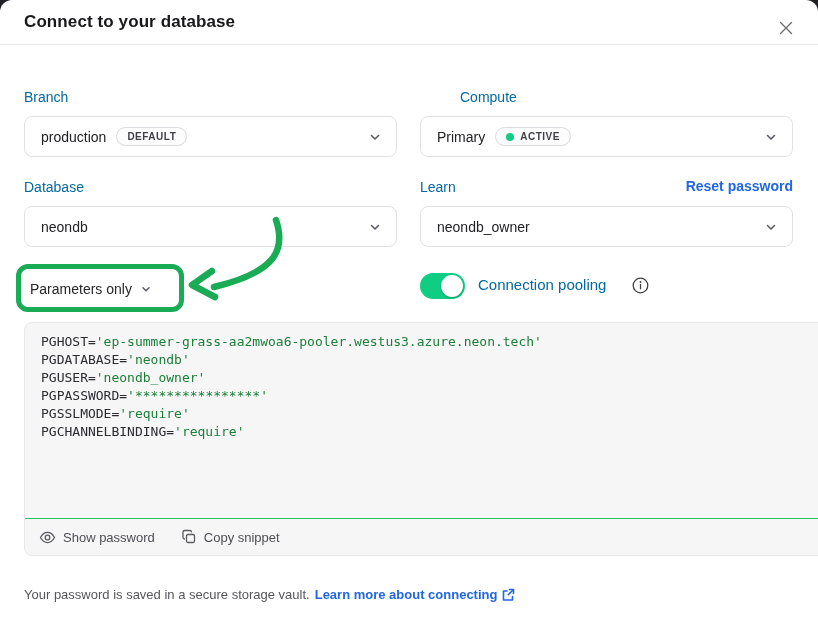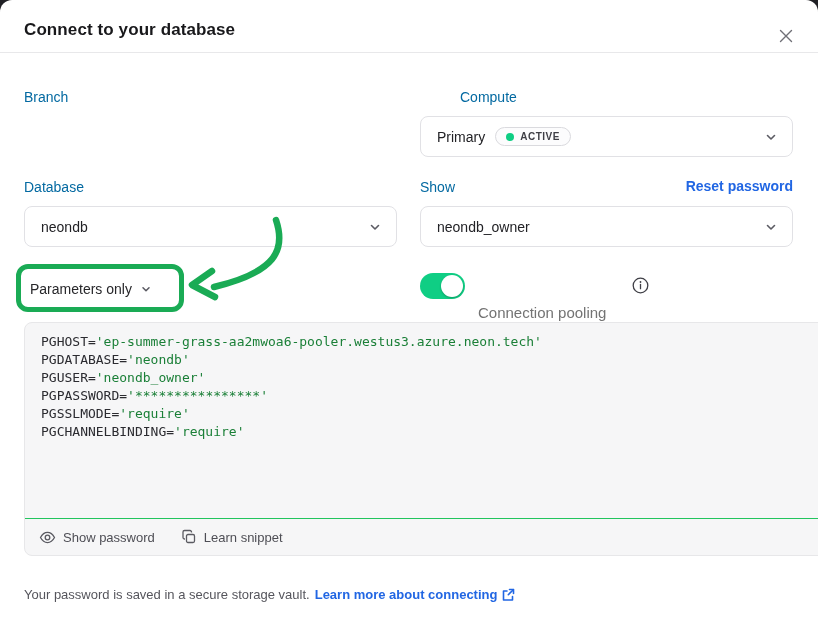--- a/index.html
+++ b/index.html
@@ -15,21 +15,20 @@
     background:#ffffff;
     border-radius:12px 12px 0 0;
     overflow:hidden;
   }
   
   .header {
     position:absolute; left:0; top:0; right:0; height:45px;
     border-bottom:1px solid #e8e8ea;
     display:flex; align-items:center;
     padding:0 24px;
-    margin-top:8px;
   }
   .title { font-size:17px; font-weight:700; color:#18181b; letter-spacing:.1px; }
   .close-btn {
     position:absolute; right:22px; top:18px;
     width:20px; height:20px; display:flex; align-items:center; justify-content:center;
     cursor:pointer; color:#6f6f76;
   }
   
   .field-label {
     position:absolute; font-size:14px; color:#0369a1;
@@ -71,21 +70,21 @@
     position:absolute; left:420px; top:273px; width:45px; height:26px;
     background:#0fce84; border-radius:14px; cursor:pointer;
   }
   .toggle .knob {
     position:absolute; top:2px; right:2px; width:22px; height:22px;
     background:#fff; border-radius:50%;
     box-shadow:0 1px 2px rgba(0,0,0,.25);
   }
   .toggle-label {
     position:absolute; left:478px; top:276px;
-    font-size:15px; color:#737373;margin-top:28px;
+    font-size:15px; color:#0369a1;
   }
   .info-icon { position:absolute; left:632px; top:277px; color:#3f3f46; cursor:pointer; display:flex; }
   
   .snippet {
     position:absolute; left:24px; top:322px; width:805px; height:234px;
     background:#f6f6f7; border:1px solid #e7e7e9; border-radius:8px;
     overflow:hidden;
   }
   .code {
     padding:10px 16px;
@@ -125,20 +124,29 @@
   <div class="header">
     <div class="title">Connect to your database</div>
     <div class="close-btn">
       <svg width="18" height="18" viewBox="0 0 18 18" fill="none" stroke="currentColor" stroke-width="1.4" stroke-linecap="round">
         <path d="M3.5 3.5 L14.5 14.5 M14.5 3.5 L3.5 14.5"></path>
       </svg>
     </div>
   </div>
 
   <div class="field-label" style="left:24px; top:89px;">Branch</div>
+  <div class="select-box" style="left:24px; top:116px;">
+    <span>production</span>
+    <span class="badge">DEFAULT</span>
+    <span class="chev">
+      <svg width="14" height="14" viewBox="0 0 14 14" fill="none" stroke="currentColor" stroke-width="1.6" stroke-linecap="round" stroke-linejoin="round">
+          <path d="M3.5 5.5 L7 9 L10.5 5.5"></path>
+        </svg>
+    </span>
+  </div>
 
   <div class="field-label" style="left:420px; top:89px;margin-left:40px;">Compute</div>
   <div class="select-box" style="left:420px; top:116px;gap:10px;">
     <span>Primary</span>
     <span class="badge">
         <span class="dot"></span>
         <span>ACTIVE</span>
       </span>
     <span class="chev">
       <svg width="14" height="14" viewBox="0 0 14 14" fill="none" stroke="currentColor" stroke-width="1.6" stroke-linecap="round" stroke-linejoin="round">
@@ -150,21 +158,21 @@
   <div class="field-label" style="left:24px; top:179px;">Database</div>
   <div class="select-box" style="left:24px; top:206px;">
     <span>neondb</span>
     <span class="chev">
       <svg width="14" height="14" viewBox="0 0 14 14" fill="none" stroke="currentColor" stroke-width="1.6" stroke-linecap="round" stroke-linejoin="round">
           <path d="M3.5 5.5 L7 9 L10.5 5.5"></path>
         </svg>
     </span>
   </div>
 
-  <div class="field-label" style="left:420px; top:179px;">Show</div>
+  <div class="field-label" style="left:420px; top:179px;">Learn</div>
   <div class="link" style="right:25px; top:178px;">Reset password</div>
   <div class="select-box" style="left:420px; top:206px;">
     <span>neondb_owner</span>
     <span class="chev">
       <svg width="14" height="14" viewBox="0 0 14 14" fill="none" stroke="currentColor" stroke-width="1.6" stroke-linecap="round" stroke-linejoin="round">
           <path d="M3.5 5.5 L7 9 L10.5 5.5"></path>
         </svg>
     </span>
   </div>
 
@@ -208,21 +216,21 @@
         </span>
         <span>Show password</span>
       </button>
       <button class="snip-btn">
         <span style="display:flex;">
           <svg width="16" height="16" viewBox="0 0 16 16" fill="none" stroke="currentColor" stroke-width="1.3" stroke-linejoin="round">
             <rect x="5.5" y="5.5" width="8" height="8" rx="1.5"></rect>
             <path d="M10.5 3.5 v-0.5 a1.5 1.5 0 0 0 -1.5 -1.5 h-5.5 a1.5 1.5 0 0 0 -1.5 1.5 v5.5 a1.5 1.5 0 0 0 1.5 1.5 h0.5"></path>
           </svg>
         </span>
-        <span>Learn snippet</span>
+        <span>Copy snippet</span>
       </button>
     </div>
   </div>
 
   <div class="note">
     <span>Your password is saved in a secure storage vault.</span>
     <span class="note-link">
       <span>Learn more about connecting</span>
       <span style="display:flex;">
         <svg width="14" height="14" viewBox="0 0 14 14" fill="none" stroke="currentColor" stroke-width="1.6" stroke-linecap="round" stroke-linejoin="round">

